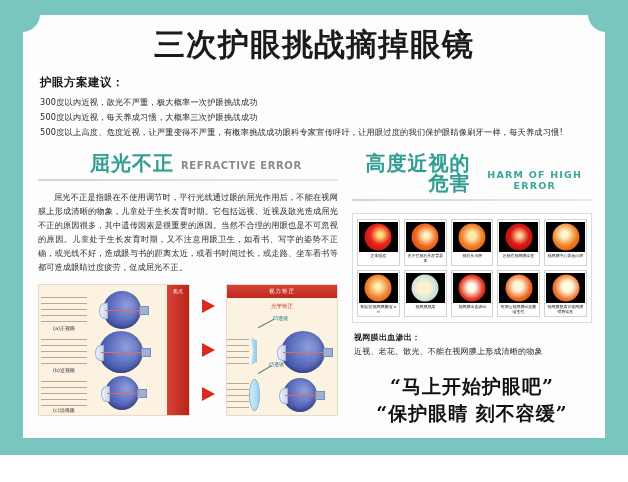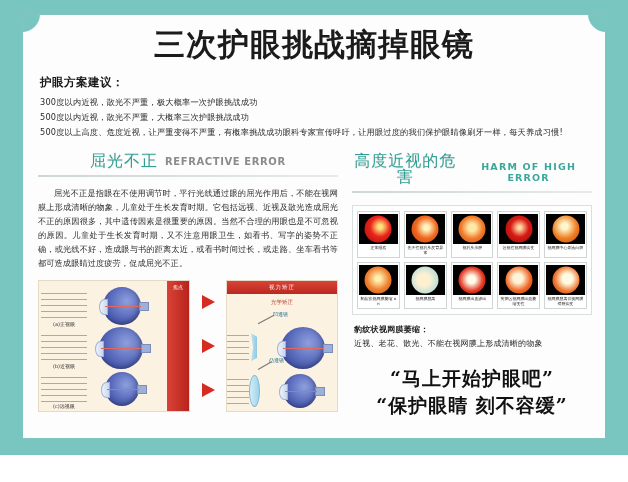--- a/index.html
+++ b/index.html
@@ -32,22 +32,22 @@
   .advice{padding:14px 16px 0 18px;}
   .advice-h{font-size:11.5px;font-weight:bold;color:#171717;letter-spacing:.5px;margin-bottom:5px;}
   .advice-l{font-size:8.2px;color:#2a2a2a;line-height:1.85;letter-spacing:.2px;white-space:nowrap;}
 
   .cols{display:flex;padding:12px 14px 0 16px;gap:14px;}
   .col-l{width:300px;}
   .col-r{flex:1;}
 
   .sec-head{display:flex;align-items:flex-end;gap:7px;justify-content:center;}
   .sec-head.left{justify-content:flex-start;padding-left:52px;}
-  .sec-cn{font-size:16px;font-weight:normal;color:#2f9e94;letter-spacing:1px;line-height:1;
-          text-shadow:0 1px 0 rgba(0,0,0,.08);}
+  .sec-cn{font-size:20px;font-weight:bold;color:#2f9e94;letter-spacing:1px;line-height:1;
+          text-shadow:0 1px 0 rgba(0,0,0,.08);text-align:right;}
   .sec-en{font-size:10px;font-weight:bold;color:#8b8b8b;letter-spacing:.6px;padding-bottom:2px;}
   .sec-stack{text-align:center;}
   .sec-stack .sec-en{display:block;padding-top:4px;color:#3aa79c;font-size:9.5px;letter-spacing:1.2px;}
   .rule{height:2px;background:linear-gradient(to right,#cfd6d6,#e6eaea);margin-top:6px;}
 
   .para{
     font-size:8.2px;color:#2c2c2c;line-height:1.72;text-align:justify;
     margin-top:9px;text-indent:16px;letter-spacing:.1px;
   }
 
@@ -107,21 +107,21 @@
   <div class="panel">
     <div class="notch l"></div>
     <div class="notch r"></div>
     <div class="panel-edge"></div>
 
     <div class="title">三次护眼挑战摘掉眼镜</div>
 
     <div class="advice">
       <div class="advice-h">护眼方案建议：</div>
       <div class="advice-l">300度以内近视，散光不严重，极大概率一次护眼挑战成功</div>
-      <div class="advice-l">500度以内近视，散光不严重，大概率三次护眼挑战成功</div>
+      <div class="advice-l">500度以内近视，每天养成习惯，大概率三次护眼挑战成功</div>
       <div class="advice-l">500度以上高度、危度近视，让严重变得不严重，有概率挑战成功眼科专家宣传呼吁，让用眼过度的我们保护眼睛像刷牙一样，每天养成习惯!</div>
     </div>
 
     <div class="cols">
 
       <div class="col-l">
         <div class="sec-head left">
           <span class="sec-cn">屈光不正</span>
           <span class="sec-en">REFRACTIVE ERROR</span>
         </div>
@@ -298,21 +298,21 @@
             <div class="cell">
               <div class="fundus">
                   <div class="disc" style="background:radial-gradient(circle at 55% 45%,#fffbe0 0 24%,#ef7530 60%,#b04410 100%)"></div>
                 </div>
               <span class="cap">视网膜脱离伴视网膜劈裂病变</span>
             </div>
           </div>
         </div>
 
         <div class="tech">
-          <div class="tech-h">豹纹状视网膜萎缩：</div>
+          <div class="tech-h">视网膜出血渗出：</div>
           <div class="tech-b">近视、老花、散光、不能在视网膜上形成清晰的物象</div>
         </div>
 
         <div class="slogan">
           <div>“马上开始护眼吧”</div>
           <div>“保护眼睛 刻不容缓”</div>
         </div>
       </div>
 
     </div>

